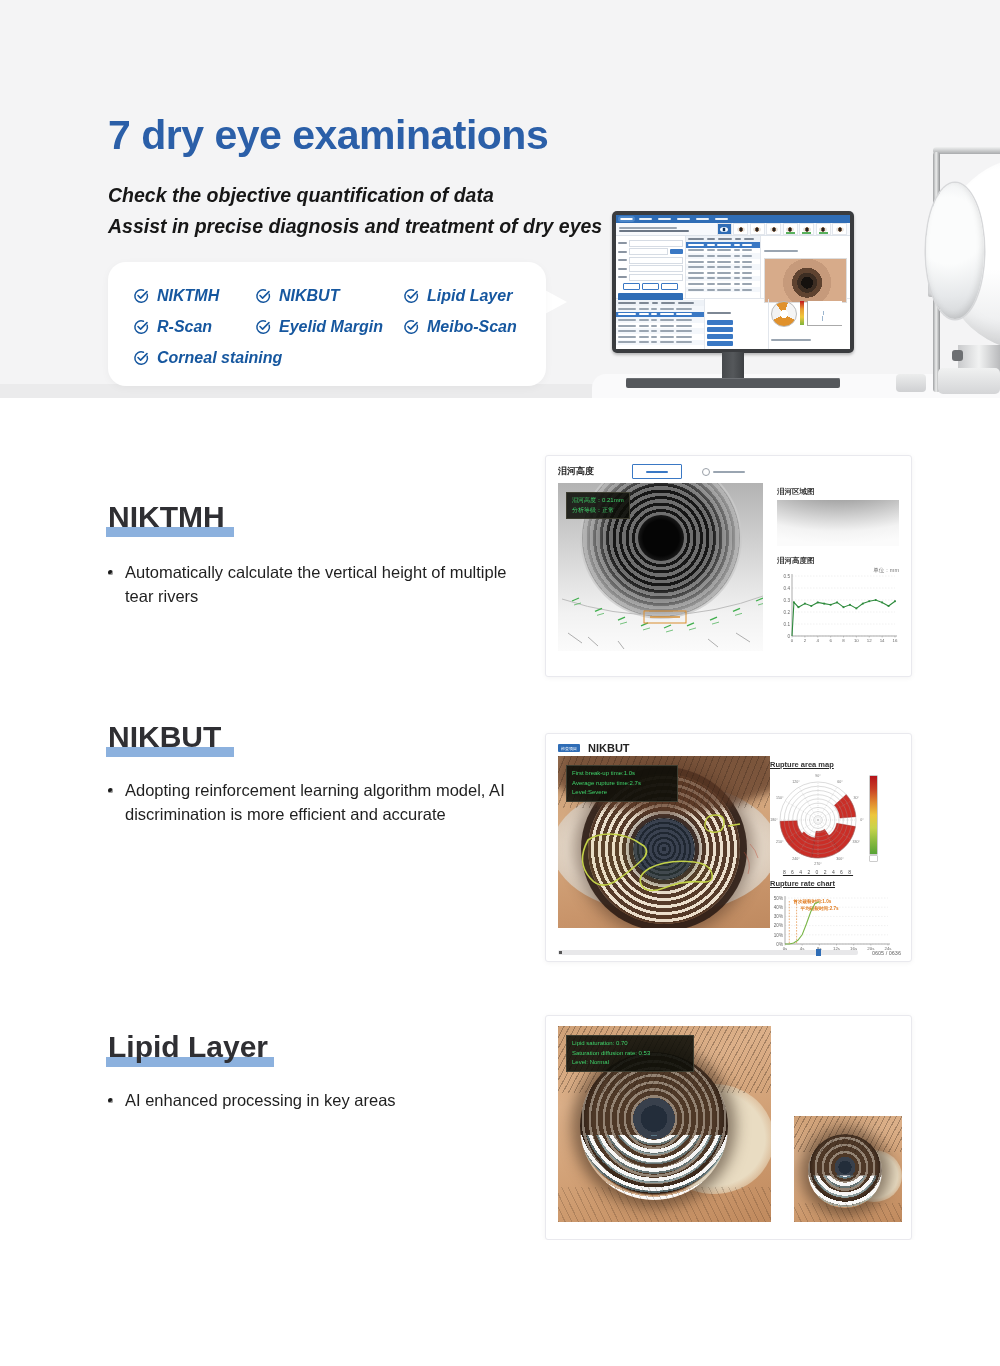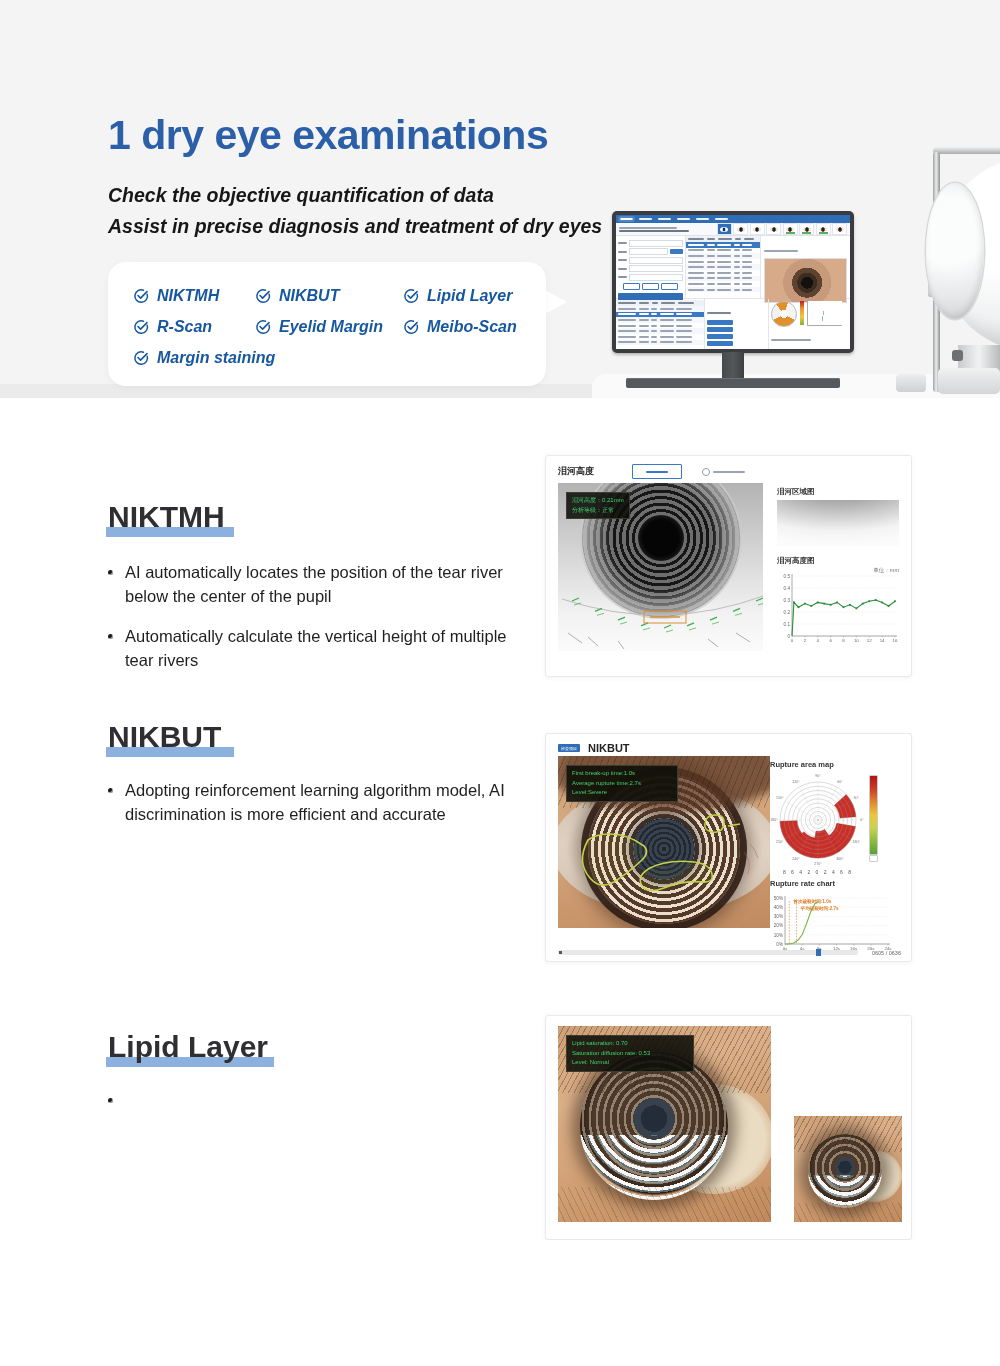--- a/index.html
+++ b/index.html
@@ -140,21 +140,21 @@
      background:repeating-linear-gradient(112deg,rgba(35,22,14,.5) 0 1px,rgba(0,0,0,0) 1px 6px);}
   .but-open{position:absolute;left:-6px;top:26px;width:226px;height:132px;border-radius:50%;
      background:radial-gradient(ellipse at 50% 50%,#e4d6c6 0 62%,#c8b29c 85%,rgba(0,0,0,0) 95%);}
   .but-iris{position:absolute;left:50%;top:54%;transform:translate(-50%,-50%);width:152px;height:150px;border-radius:50%;
      background:repeating-radial-gradient(circle,rgba(236,224,206,.95) 0 3px,rgba(80,52,35,.96) 3px 7px);
      box-shadow:0 0 0 7px rgba(46,29,21,.9),0 0 16px 12px rgba(56,36,25,.45);}
   .but-pupil{position:absolute;left:50%;top:54%;transform:translate(-50%,-50%);width:62px;height:62px;border-radius:50%;
      background:repeating-radial-gradient(circle,#1f2731 0 2.2px,#3a4250 2.2px 5px);
      box-shadow:0 0 10px 5px rgba(25,30,40,.55);}
   .but-svg{position:absolute;left:0;top:0;width:212px;height:172px;}
-  .but-right{margin-left:0;width:122px;}
+  .but-right{margin-left:0;width:122px;text-decoration:underline;}
   .polar-row{display:flex;align-items:flex-start;gap:4px;}
   .cbar{width:7px;height:78px;margin-top:4px;background:linear-gradient(#b5121a,#c83f24,#e0862e,#eec63b,#c8d44a,#8cbb3f,#57a335);
         box-shadow:0 0 0 .5px #999;}
   .cbar-box{width:7px;height:5px;margin-top:2px;background:#fff;box-shadow:0 0 0 .5px #999;}
   .polar-axis{font-size:5px;color:#555;letter-spacing:2px;text-align:center;width:96px;margin-top:1px;}
   .but-scroll{position:absolute;left:12px;bottom:6px;width:300px;height:5px;background:#e8e8ea;border-radius:2px;}
   .but-scroll .sq{position:absolute;left:1px;top:1px;width:3px;height:3px;background:#555;}
   .but-scroll .hd{position:absolute;left:86%;top:-1px;width:5px;height:7px;background:#2f6db6;}
   .but-counter{position:absolute;right:10px;bottom:5px;font-size:5.5px;color:#666;}
   
@@ -180,21 +180,21 @@
 </style>
 </head>
 <body>
 
 <div class="page">
 
   <div class="hero">
     <div class="desk-strip"></div>
     <div class="desk-table"></div>
 
-    <div class="hero-title">1 dry eye examinations</div>
+    <div class="hero-title">7 dry eye examinations</div>
     <div class="hero-sub">
       <div>Check the objective quantification of data</div>
       <div>Assist in precise diagnosis and treatment of dry eyes</div>
     </div>
 
     <div class="check-tail"></div>
     <div class="check-card">
       <div class="check-grid" id="check-grid">
           <div class="check-item">
             <svg width="16" height="16" viewBox="0 0 16 16">
@@ -236,21 +236,21 @@
               <path d="M14.2 6.2 A6.3 6.3 0 1 1 10.5 2.2" fill="none" stroke="#16579f" stroke-width="1.5" stroke-linecap="round"></path>
               <path d="M5 7.5 l2.6 2.6 L14 3.6" fill="none" stroke="#16579f" stroke-width="1.6" stroke-linecap="round" stroke-linejoin="round"></path>
             </svg>
             <span class="check-label">Meibo-Scan</span>
           </div>
           <div class="check-item">
             <svg width="16" height="16" viewBox="0 0 16 16">
               <path d="M14.2 6.2 A6.3 6.3 0 1 1 10.5 2.2" fill="none" stroke="#16579f" stroke-width="1.5" stroke-linecap="round"></path>
               <path d="M5 7.5 l2.6 2.6 L14 3.6" fill="none" stroke="#16579f" stroke-width="1.6" stroke-linecap="round" stroke-linejoin="round"></path>
             </svg>
-            <span class="check-label">Margin staining</span>
+            <span class="check-label">Corneal staining</span>
           </div>
         </div>
     </div>
 
     <div class="monitor">
       <div class="m-screen">
         <div class="m-top" id="m-top">
             <span class="mdash active"></span>
             <span class="mdash"></span>
             <span class="mdash"></span>
@@ -483,24 +483,20 @@
     <div class="dev-glass"></div>
     <div class="dev-neckcyl"></div>
     <div class="dev-knob"></div>
     <div class="dev-foot-l"></div>
     <div class="dev-base-m"></div>
   </div>
 
   <div class="sec-hl" style="left:106px;top:527px;width:128px;"></div>
   <div class="sec-h" style="left:108px;top:500px;">NIKTMH</div>
   <div class="bullets" style="left:106px;top:561px;" id="tmh-bullets">
-      <div class="bul">
-        <span class="dot"></span>
-        <span class="txt">AI automatically locates the position of the tear river below the center of the pupil</span>
-      </div>
       <div class="bul">
         <span class="dot"></span>
         <span class="txt">Automatically calculate the vertical height of multiple tear rivers</span>
       </div>
     </div>
 
   <div class="panel" style="left:545px;top:455px;height:222px;">
     <div class="p-head">
       <div class="p-title">泪河高度</div>
       <div class="p-tab" style="margin-left:30px;">
@@ -738,20 +734,21 @@
         <span class="hd"></span>
       </div>
     <div class="but-counter">0605 / 0636</div>
   </div>
 
   <div class="sec-hl" style="left:106px;top:1057px;width:168px;"></div>
   <div class="sec-h" style="left:108px;top:1030px;">Lipid Layer</div>
   <div class="bullets" style="left:106px;top:1089px;" id="lip-bullets">
       <div class="bul">
         <span class="dot"></span>
+        <span class="txt">AI enhanced processing in key areas</span>
       </div>
     </div>
 
   <div class="panel" style="left:545px;top:1015px;height:225px;">
     <div class="lip-img" style="position:absolute;left:12px;top:10px;width:213px;height:196px;">
       <div class="lip-sclera" style="left:96px;top:58px;width:120px;height:110px;"></div>
       <div class="lip-iris" style="left:22px;top:26px;width:148px;height:148px;"></div>
       <div class="lip-shine" style="left:22px;top:26px;width:148px;height:148px;"></div>
       <div class="lip-lash"></div>
       <div class="lip-lashb"></div>

